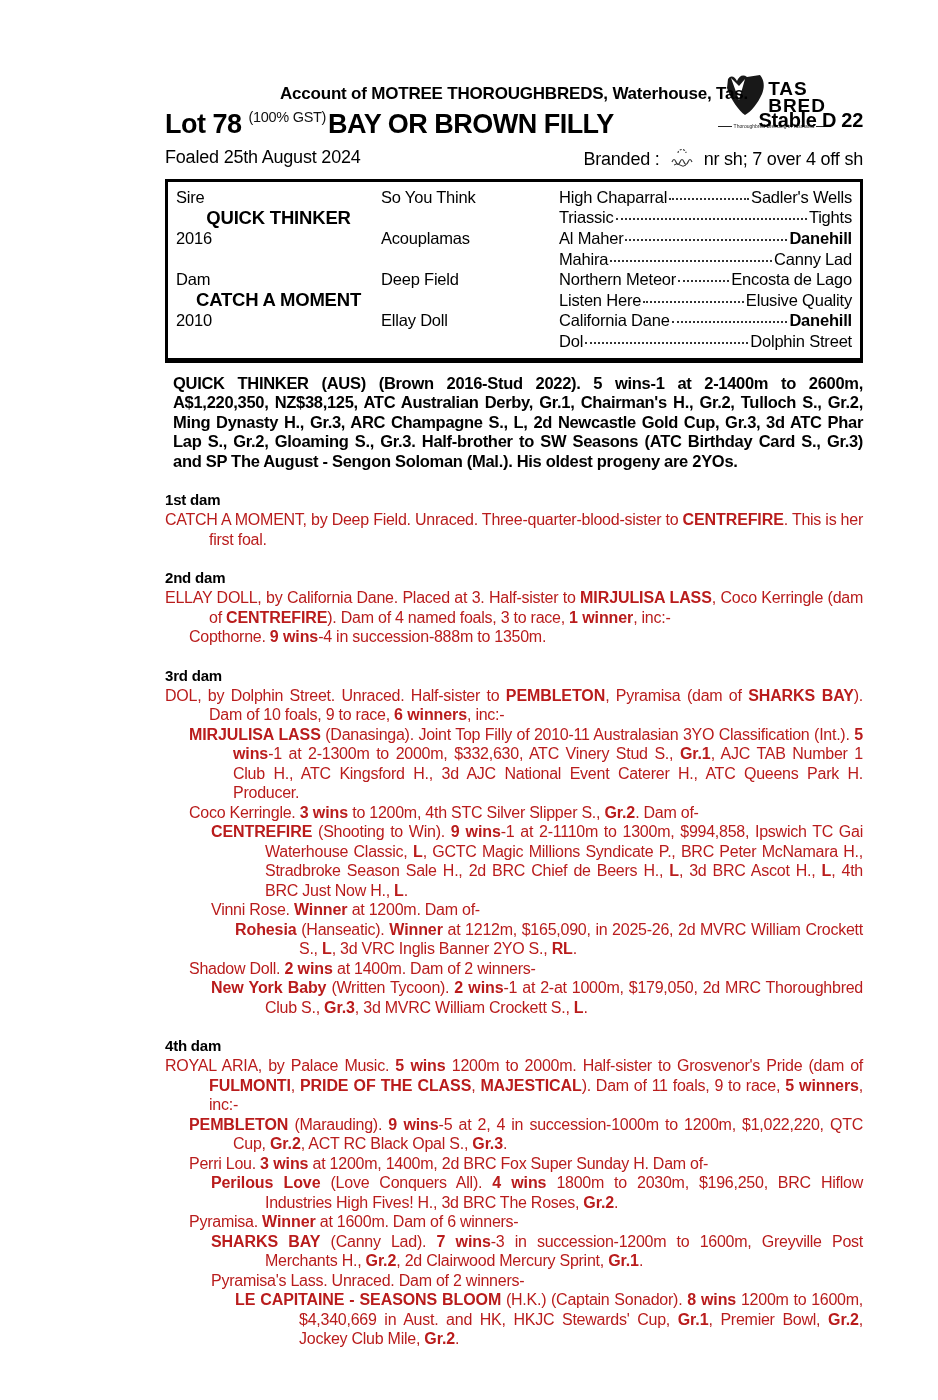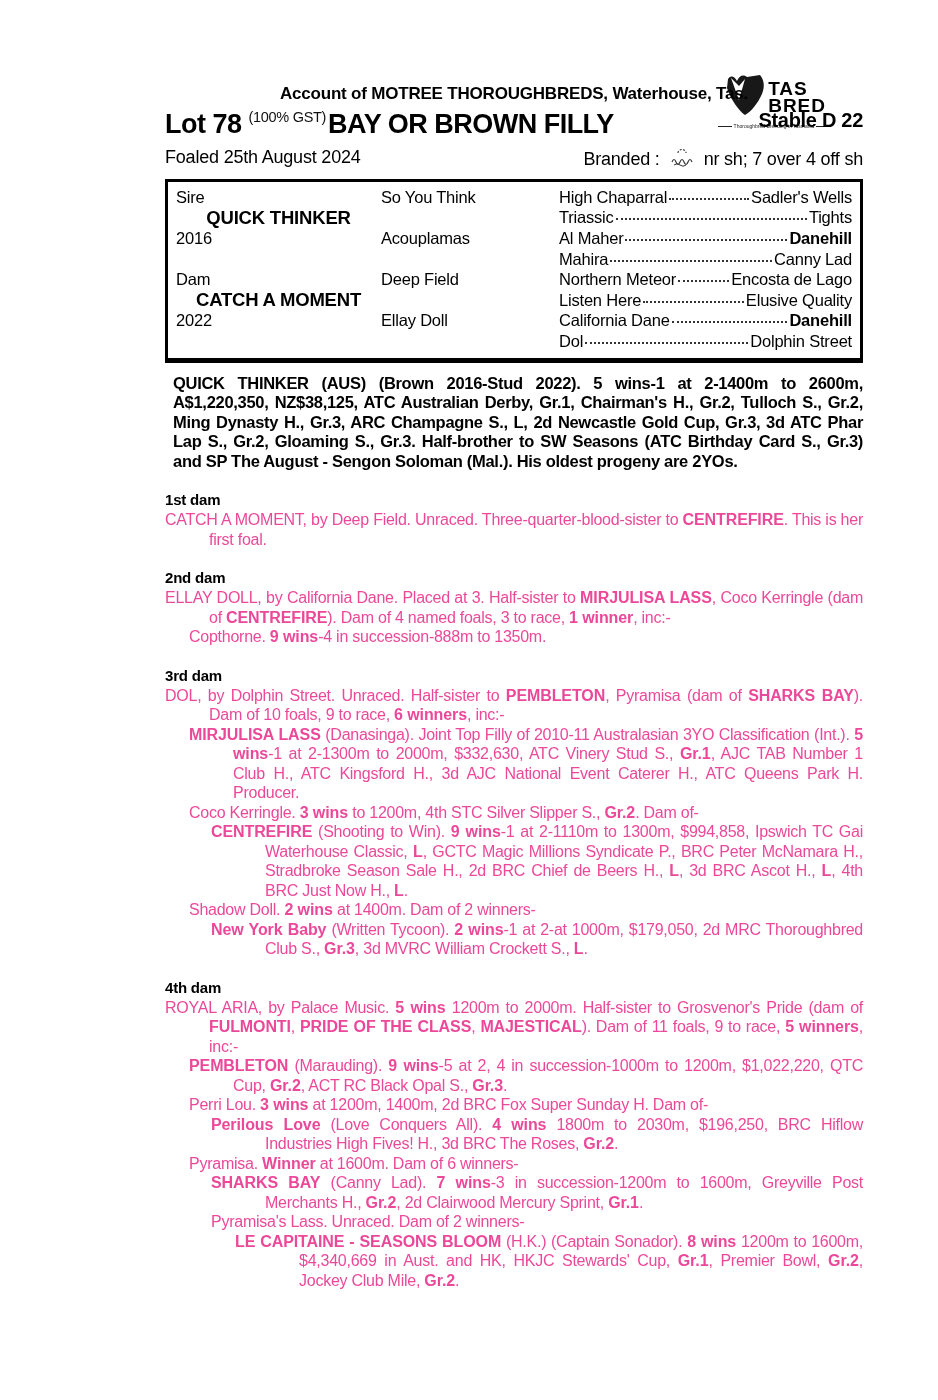--- a/index.html
+++ b/index.html
@@ -48,21 +48,21 @@
   .blurb{
     margin-top:11px;padding-left:8px;font-weight:700;font-size:16.5px;
     line-height:19.5px;text-align:justify;letter-spacing:-0.3px;
   }
 
   
   .section{margin-top:20px;}
   .section h3{font-size:15px;font-weight:800;margin:0 0 2px 0;letter-spacing:-0.2px;}
   .para{
     margin:0;font-size:16px;line-height:19.5px;text-align:justify;
-    letter-spacing:-0.25px;color:#ec4899;
+    letter-spacing:-0.25px;color:#b91c1c;
   }
   .para b{font-weight:700;letter-spacing:-0.1px;}
   .lvl0{padding-left:44px;text-indent:-44px;}
   .lvl1{padding-left:68px;text-indent:-44px;}
   .lvl2{padding-left:100px;text-indent:-54px;}
   .lvl3{padding-left:134px;text-indent:-64px;}
 </style>
 </head>
 <body>
 
@@ -110,21 +110,21 @@
       </span>
     </div>
 
     <div class="ped">
 
       <div class="cell" style="grid-area:1/1">Sire</div>
       <div class="cell bigname" style="grid-area:2/1">QUICK THINKER</div>
       <div class="cell" style="grid-area:3/1">2016</div>
       <div class="cell" style="grid-area:5/1">Dam</div>
       <div class="cell bigname" style="grid-area:6/1">CATCH A MOMENT</div>
-      <div class="cell" style="grid-area:7/1">2022</div>
+      <div class="cell" style="grid-area:7/1">2010</div>
 
       <div class="cell" style="grid-area:1/2">So You Think</div>
       <div class="cell" style="grid-area:3/2">Acouplamas</div>
       <div class="cell" style="grid-area:5/2">Deep Field</div>
       <div class="cell" style="grid-area:7/2">Ellay Doll</div>
 
       <div class="ped-row" style="grid-area:1/3">
         <span>High Chaparral</span>
           <span class="dots"></span>
           <span>Sadler's Wells</span>
@@ -178,20 +178,22 @@
       <p class="para lvl0">ELLAY DOLL, by California Dane. Placed at 3. Half-sister to <b>MIRJULISA LASS</b>, Coco Kerringle (dam of <b>CENTREFIRE</b>). Dam of 4 named foals, 3 to race, <b>1 winner</b>, inc:-</p>
       <p class="para lvl1">Copthorne. <b>9 wins</b>-4 in succession-888m to 1350m.</p>
     </div>
 
     <div class="section">
       <h3>3rd dam</h3>
       <p class="para lvl0">DOL, by Dolphin Street. Unraced. Half-sister to <b>PEMBLETON</b>, Pyramisa (dam of <b>SHARKS BAY</b>). Dam of 10 foals, 9 to race, <b>6 winners</b>, inc:-</p>
       <p class="para lvl1"><b>MIRJULISA LASS</b> (Danasinga). Joint Top Filly of 2010-11 Australasian 3YO Classification (Int.). <b>5 wins</b>-1 at 2-1300m to 2000m, $332,630, ATC Vinery Stud S., <b>Gr.1</b>, AJC TAB Number 1 Club H., ATC Kingsford H., 3d AJC National Event Caterer H., ATC Queens Park H. Producer.</p>
       <p class="para lvl1">Coco Kerringle. <b>3 wins</b> to 1200m, 4th STC Silver Slipper S., <b>Gr.2</b>. Dam of-</p>
       <p class="para lvl2"><b>CENTREFIRE</b> (Shooting to Win). <b>9 wins</b>-1 at 2-1110m to 1300m, $994,858, Ipswich TC Gai Waterhouse Classic, <b>L</b>, GCTC Magic Millions Syndicate P., BRC Peter McNamara H., Stradbroke Season Sale H., 2d BRC Chief de Beers H., <b>L</b>, 3d BRC Ascot H., <b>L</b>, 4th BRC Just Now H., <b>L</b>.</p>
+      <p class="para lvl2">Vinni Rose. <b>Winner</b> at 1200m. Dam of-</p>
+      <p class="para lvl3"><b>Rohesia</b> (Hanseatic). <b>Winner</b> at 1212m, $165,090, in 2025-26, 2d MVRC William Crockett S., <b>L</b>, 3d VRC Inglis Banner 2YO S., <b>RL</b>.</p>
       <p class="para lvl1">Shadow Doll. <b>2 wins</b> at 1400m. Dam of 2 winners-</p>
       <p class="para lvl2"><b>New York Baby</b> (Written Tycoon). <b>2 wins</b>-1 at 2-at 1000m, $179,050, 2d MRC Thoroughbred Club S., <b>Gr.3</b>, 3d MVRC William Crockett S., <b>L</b>.</p>
     </div>
 
     <div class="section">
       <h3>4th dam</h3>
       <p class="para lvl0">ROYAL ARIA, by Palace Music. <b>5 wins</b> 1200m to 2000m. Half-sister to Grosvenor's Pride (dam of <b>FULMONTI</b>, <b>PRIDE OF THE CLASS</b>, <b>MAJESTICAL</b>). Dam of 11 foals, 9 to race, <b>5 winners</b>, inc:-</p>
       <p class="para lvl1"><b>PEMBLETON</b> (Marauding). <b>9 wins</b>-5 at 2, 4 in succession-1000m to 1200m, $1,022,220, QTC Cup, <b>Gr.2</b>, ACT RC Black Opal S., <b>Gr.3</b>.</p>
       <p class="para lvl1">Perri Lou. <b>3 wins</b> at 1200m, 1400m, 2d BRC Fox Super Sunday H. Dam of-</p>
       <p class="para lvl2"><b>Perilous Love</b> (Love Conquers All). <b>4 wins</b> 1800m to 2030m, $196,250, BRC Hiflow Industries High Fives! H., 3d BRC The Roses, <b>Gr.2</b>.</p>

